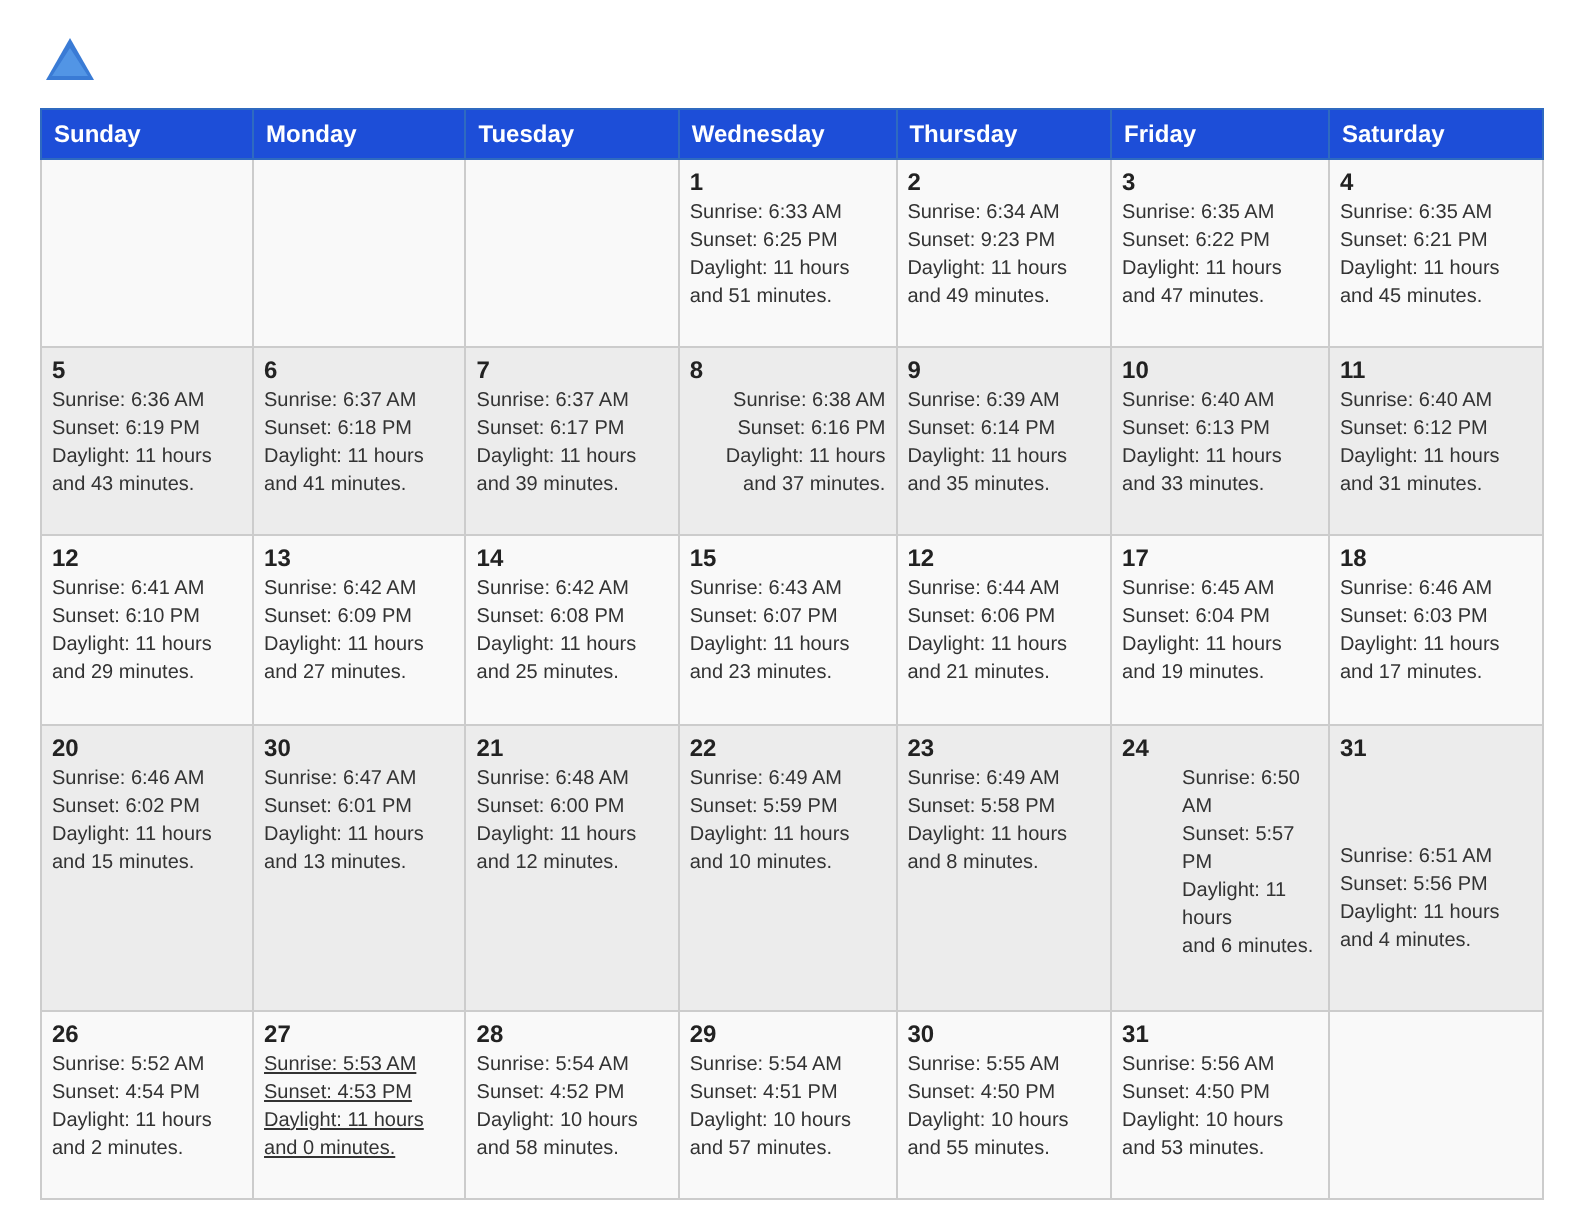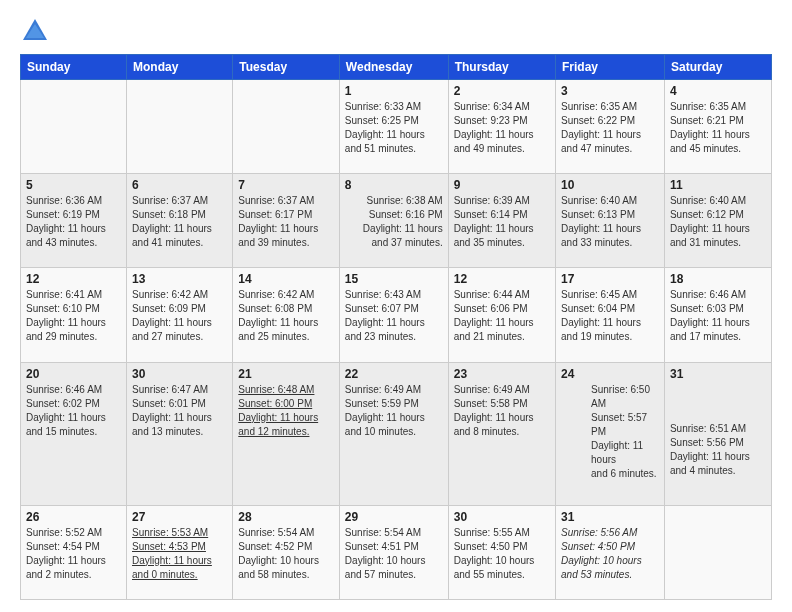--- a/index.html
+++ b/index.html
@@ -282,21 +282,21 @@
           </td>
           <td>
             <div class="day-number">30</div>
             <div class="day-info" style="white-space: pre-line;">Sunrise: 6:47 AM
 Sunset: 6:01 PM
 Daylight: 11 hours
 and 13 minutes.</div>
           </td>
           <td>
             <div class="day-number">21</div>
-            <div class="day-info" style="white-space: pre-line; text-decoration: underline;">Sunrise: 6:48 AM
+            <div class="day-info" style="white-space: pre-line;">Sunrise: 6:48 AM
 Sunset: 6:00 PM
 Daylight: 11 hours
 and 12 minutes.</div>
           </td>
           <td>
             <div class="day-number">22</div>
             <div class="day-info" style="white-space: pre-line;">Sunrise: 6:49 AM
 Sunset: 5:59 PM
 Daylight: 11 hours
 and 10 minutes.</div>
@@ -354,21 +354,21 @@
           </td>
           <td>
             <div class="day-number">30</div>
             <div class="day-info" style="white-space: pre-line;">Sunrise: 5:55 AM
 Sunset: 4:50 PM
 Daylight: 10 hours
 and 55 minutes.</div>
           </td>
           <td>
             <div class="day-number">31</div>
-            <div class="day-info" style="white-space: pre-line; font-style: italic;">Sunrise: 5:56 AM
+            <div class="day-info" style="white-space: pre-line;">Sunrise: 5:56 AM
 Sunset: 4:50 PM
 Daylight: 10 hours
 and 53 minutes.</div>
           </td>
           <td class="empty"></td>
         </tr>
       </tbody>
   </table>
 </div>
 

